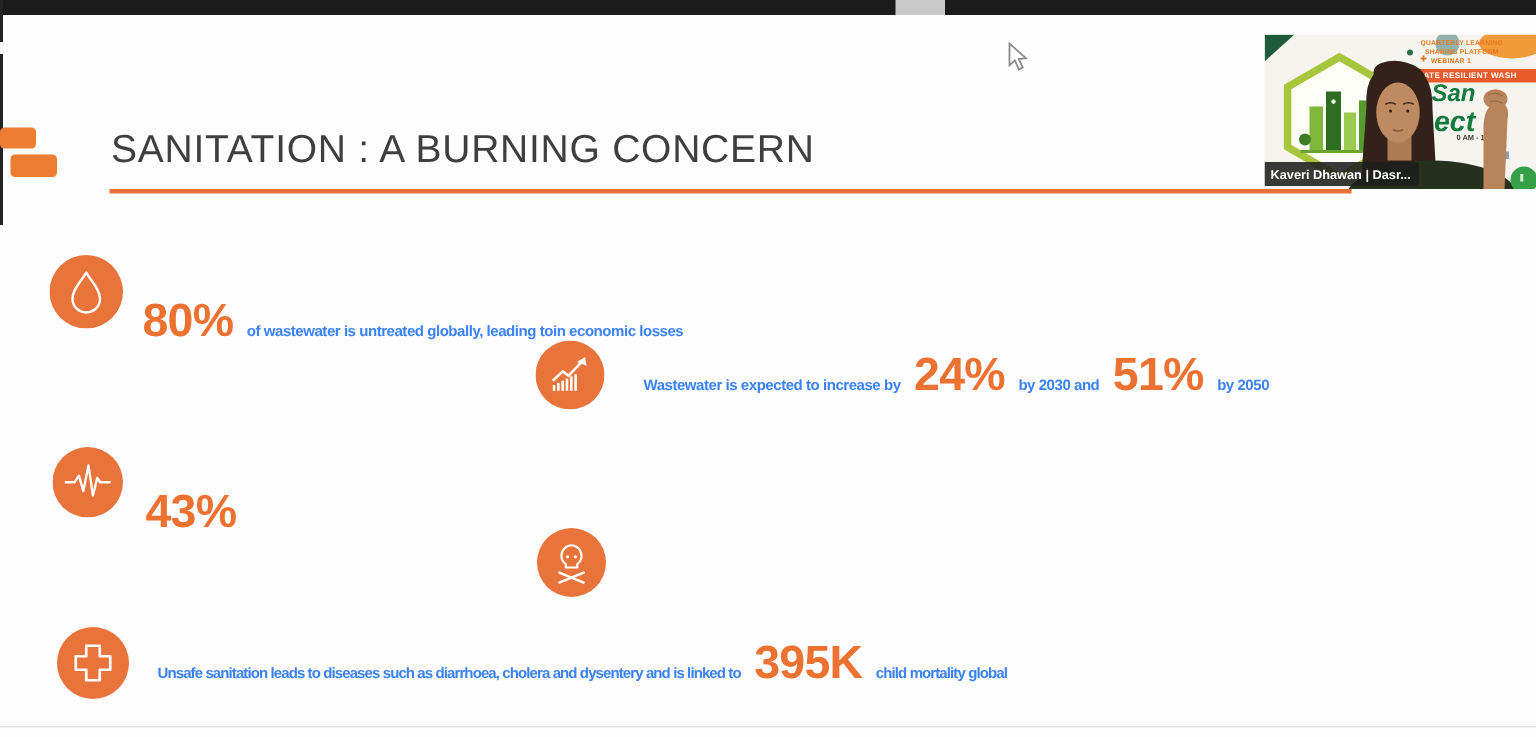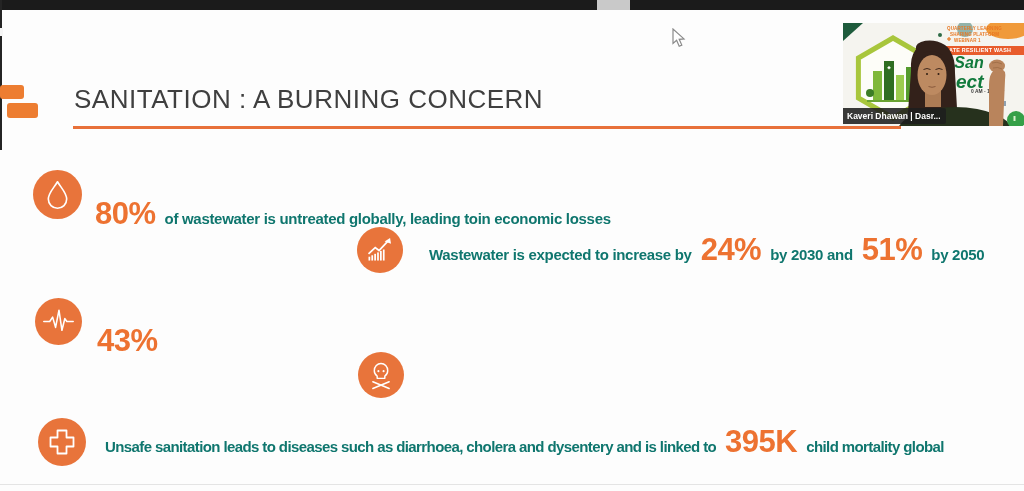--- a/index.html
+++ b/index.html
@@ -22,21 +22,21 @@
   .title{position:absolute;left:74px;top:84px;font-size:26px;font-weight:400;color:#3f3f3f;
          letter-spacing:.5px;white-space:nowrap;}
   .title-underline{position:absolute;left:73px;top:126px;width:828px;height:3px;background:#E8713A;}
 
   
   .stat-row{position:absolute;display:flex;align-items:center;}
   .stat-icon{flex:0 0 auto;line-height:0;}
   .stat-text{display:flex;align-items:baseline;white-space:nowrap;}
   .stat-text .big{font-size:31px;font-weight:700;color:#ED7231;letter-spacing:-.5px;margin:0 9px;}
   .stat-text .big:first-child{margin-left:0;margin-top:39px;}
-  .stat-text .small{font-size:15px;font-weight:700;color:#0f766e;letter-spacing:-.3px;}
+  .stat-text .small{font-size:10px;font-weight:700;color:#3b82f6;letter-spacing:-.3px;}
   .row1{left:33px;top:157px;} .row1 .stat-text{margin-left:13px;}
   .row2{left:357px;top:227px;} .row2 .stat-text{margin-left:26px;justify-content:space-between;}
   .row3{left:35px;top:284px;} .row3 .stat-text{margin-left:15px;}
   .row4{left:358px;top:352px;} .row4 .stat-text{margin-left:21px;}
   .row5{left:38px;top:418px;} .row5 .stat-text{margin-left:19px;}
   .row5 .stat-text .small{letter-spacing:-.6px;}
 
   
   .cursor{position:absolute;left:672px;top:28px;line-height:0;z-index:9;}
 

